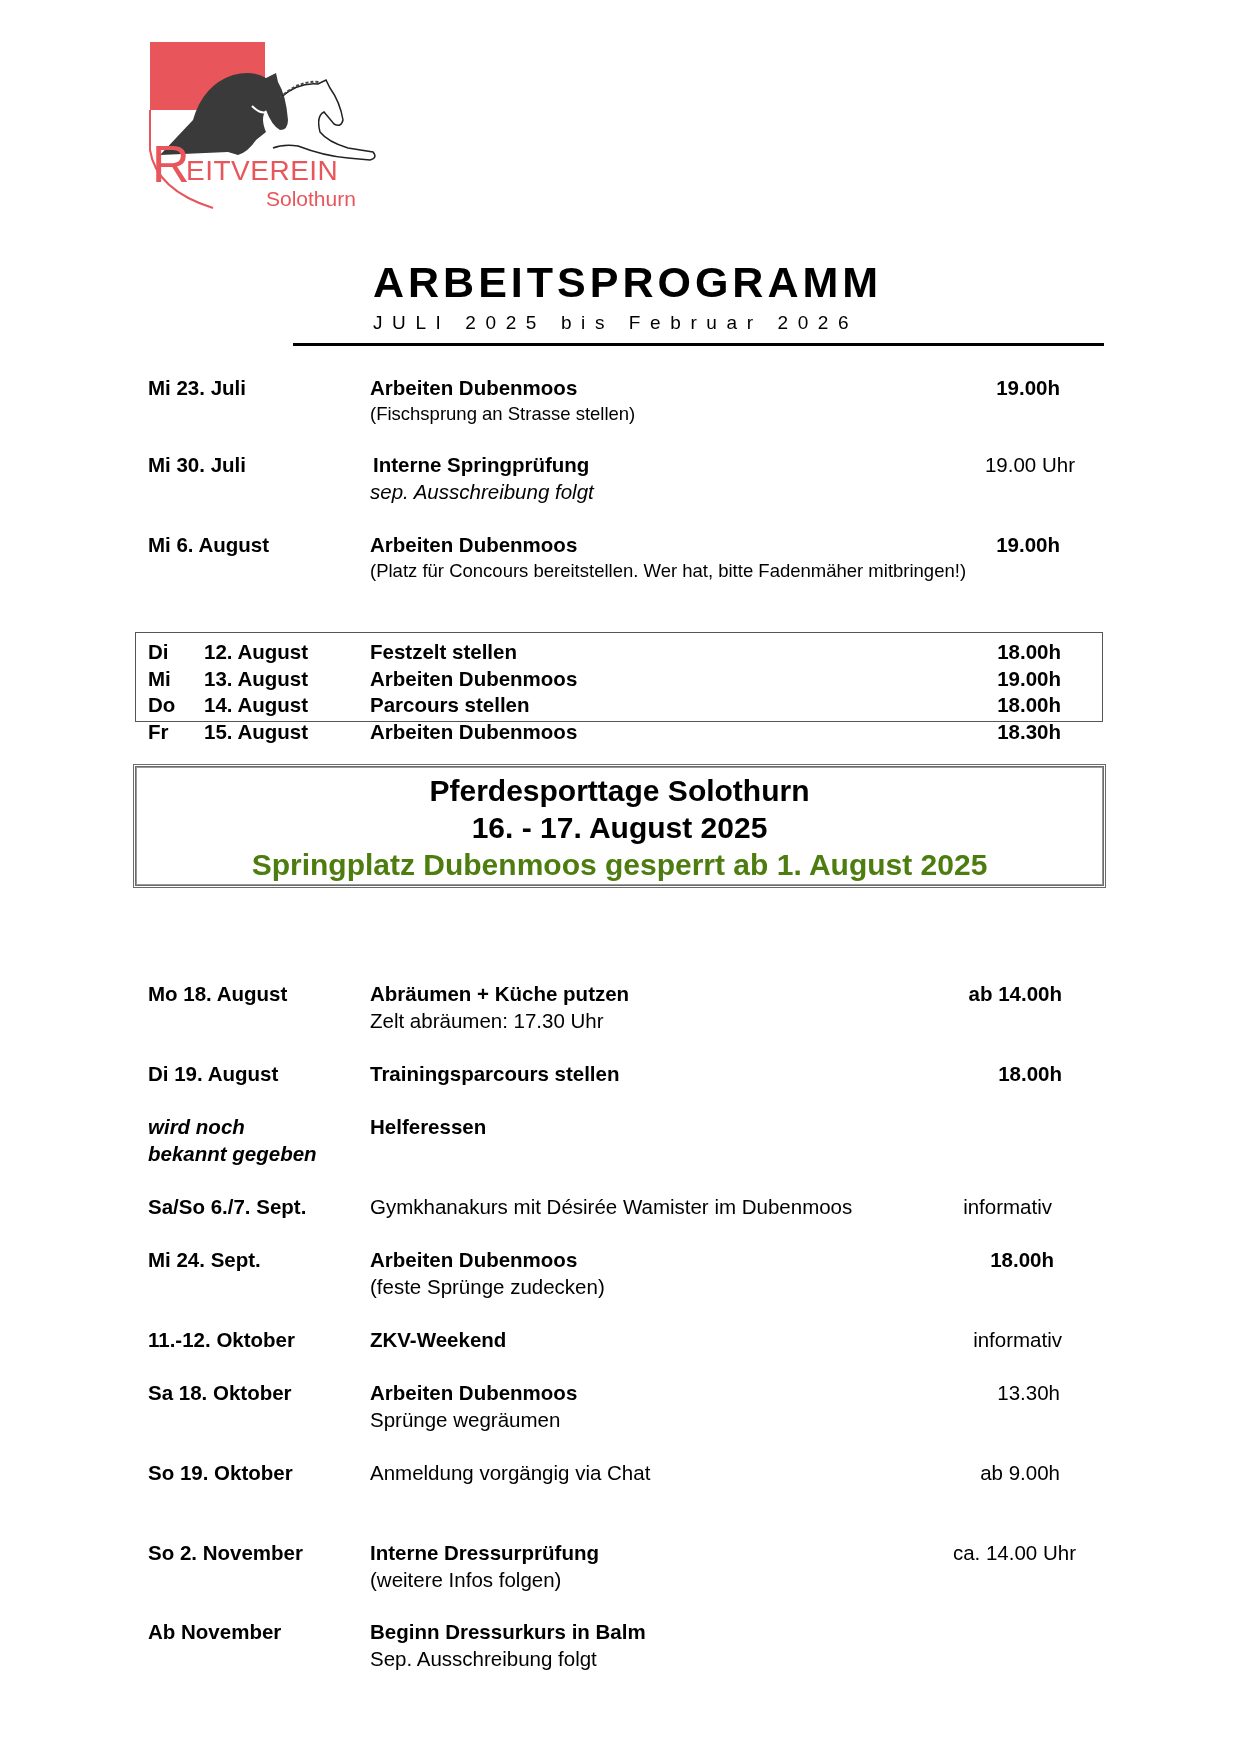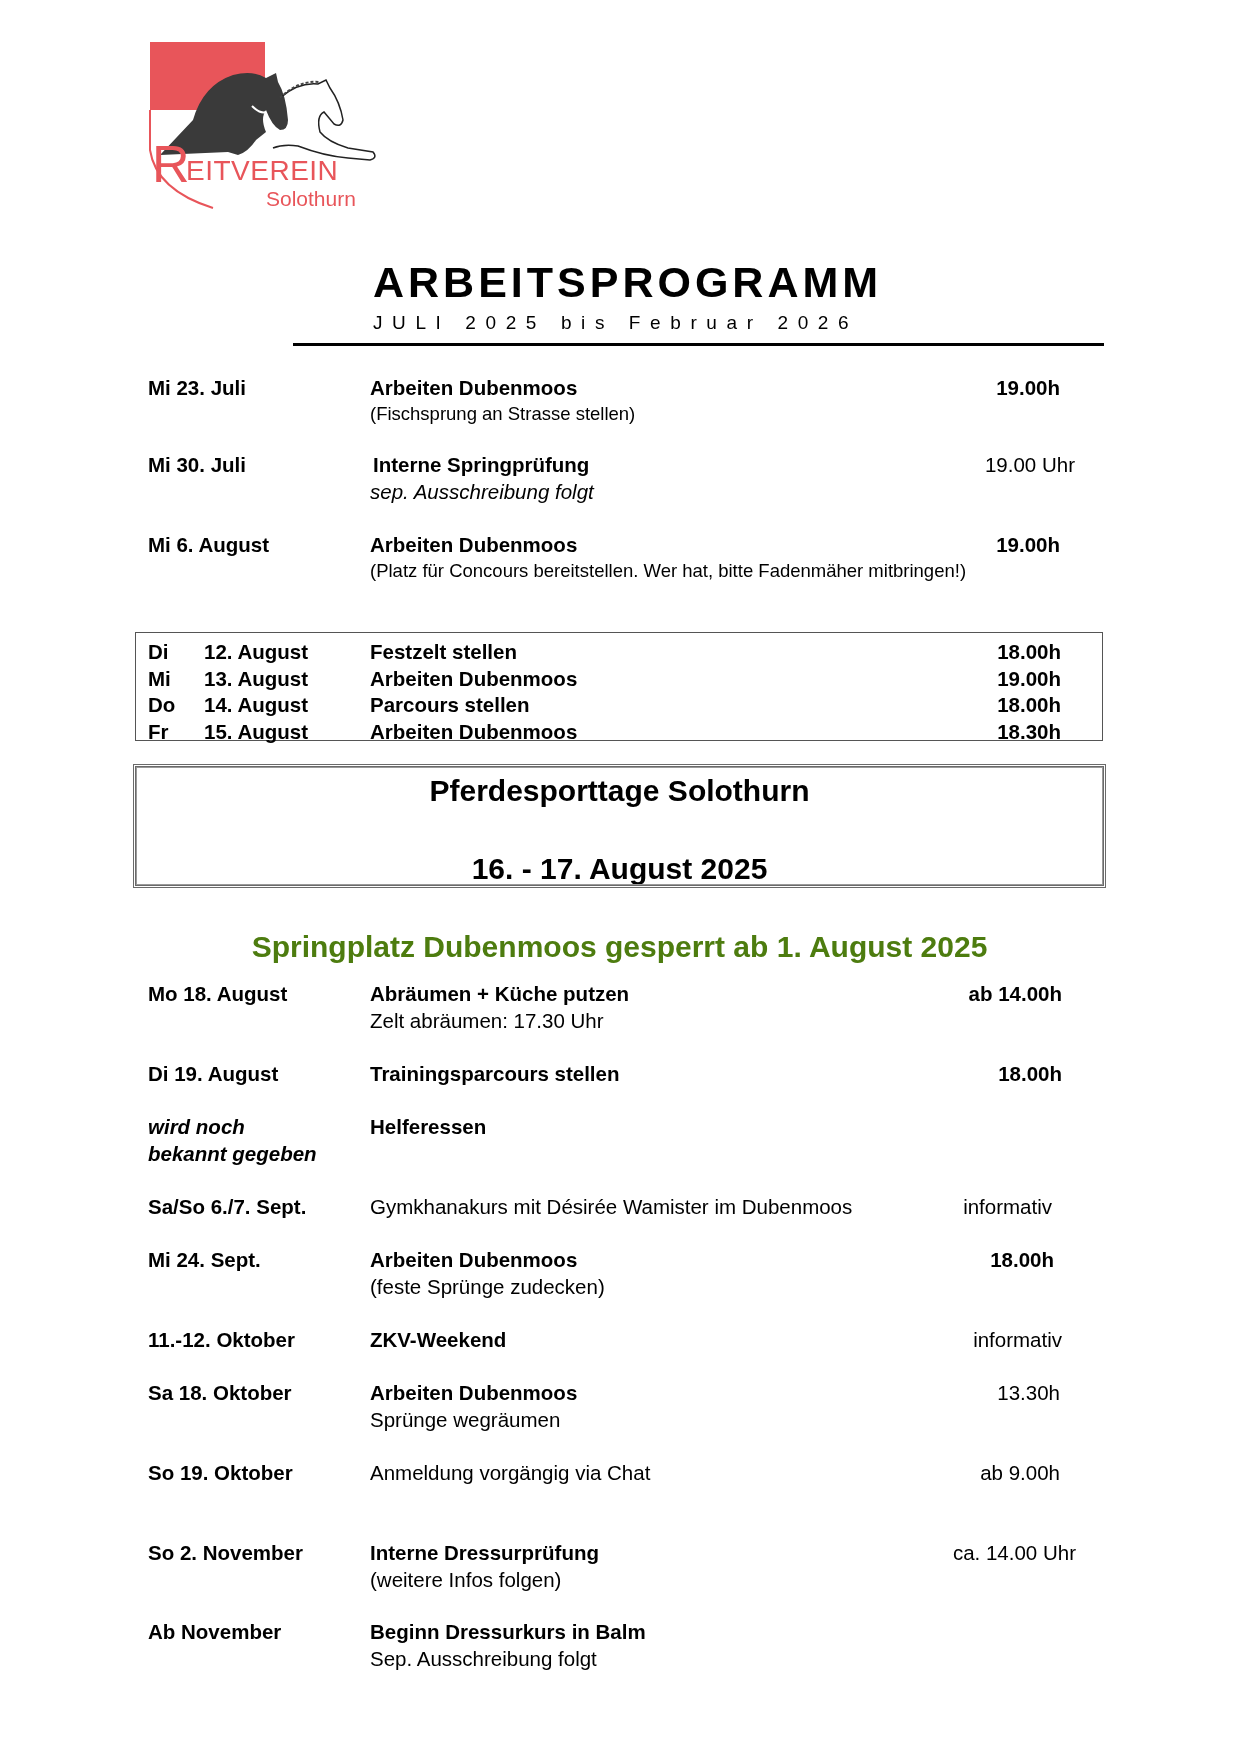--- a/index.html
+++ b/index.html
@@ -22,31 +22,31 @@
   .entry .desc { position: absolute; left: 222px; top: 0; white-space: nowrap; }
   .entry .desc .main { font-size: 20.5px; line-height: 27px; }
   .entry .desc .main.b { font-weight: bold; }
   .entry .desc .sub { font-size: 20.5px; line-height: 27px; }
   .entry .desc .sub.small { font-size: 18.5px; line-height: 25px; }
   .entry .desc .sub.it { font-style: italic; }
   .entry .time { position: absolute; top: 0; font-size: 20.5px; line-height: 27px; white-space: nowrap; text-align: right; }
   .entry .time.b { font-weight: bold; }
 
   
-  .week-box { left: 135px; top: 632px; width: 968px; height: 109px; border: 1.5px solid #555; box-sizing: border-box; padding-left: 17px; }
+  .week-box { left: 135px; top: 632px; width: 968px; height: 90px; border: 1.5px solid #555; box-sizing: border-box; padding-left: 17px; }
   .wrow { position: absolute; left: 0; height: 27px; width: 100%; font-weight: bold; font-size: 20.5px; line-height: 27px; }
   .wrow .d { position: absolute; left: 12px; }
   .wrow .dt { position: absolute; left: 68px; }
   .wrow .ds { position: absolute; left: 234px; }
   .wrow .t { position: absolute; right: 41px; }
 
   
   .event-box { left: 133px; top: 764px; width: 973px; height: 124px; box-sizing: border-box;
                border: 3px double #6a6a6a; outline: 1px solid #9a9a9a; outline-offset: -4px; text-align: center; }
-  .event-line { font-weight: bold; font-size: 30px; line-height: 37px; white-space: nowrap; margin-top: 41px; }
+  .event-line { font-weight: bold; font-size: 30px; line-height: 37px; white-space: nowrap; }
   .event-line.first { margin-top: 5px; }
   .event-line.red { color: #4d7c0f; }
 </style>
 </head>
 <body>
 
 <div class="abs logo">
   <svg width="230" height="172" viewBox="0 0 230 172">
 
     <rect x="2" y="2" width="115" height="68" fill="#e8555a"></rect>

